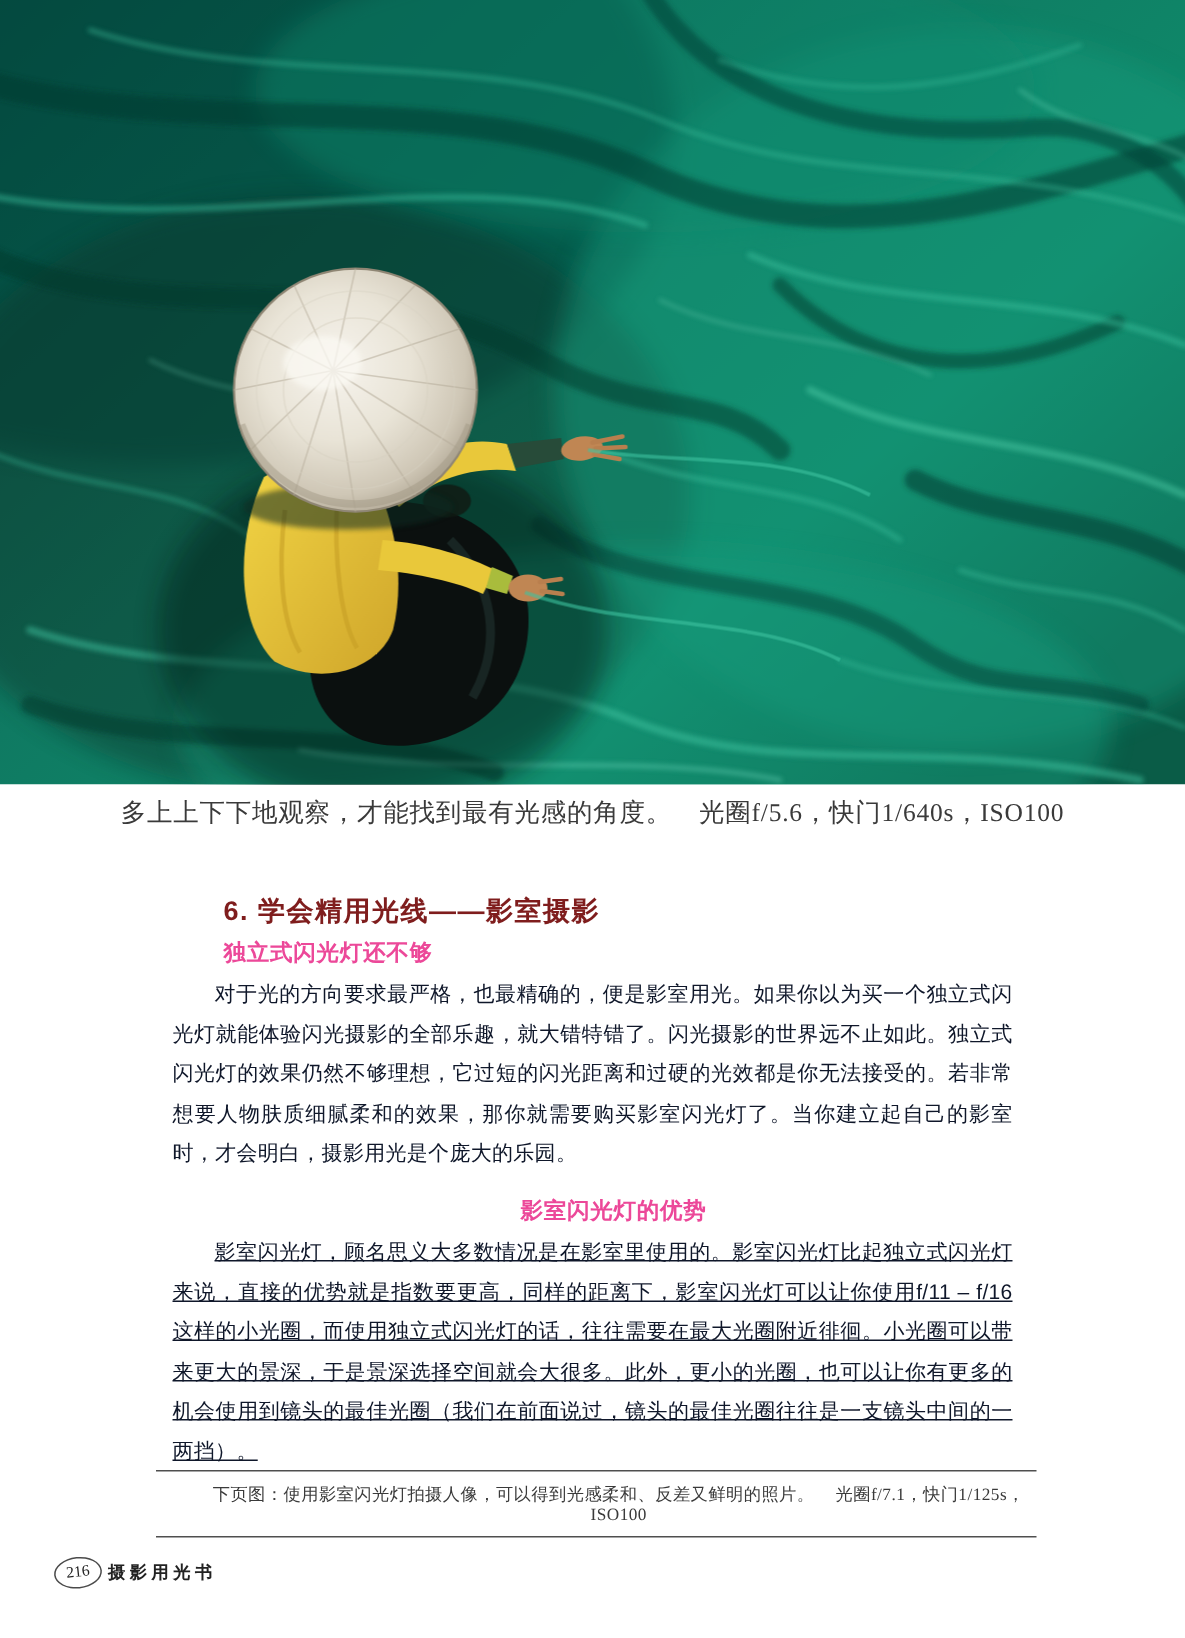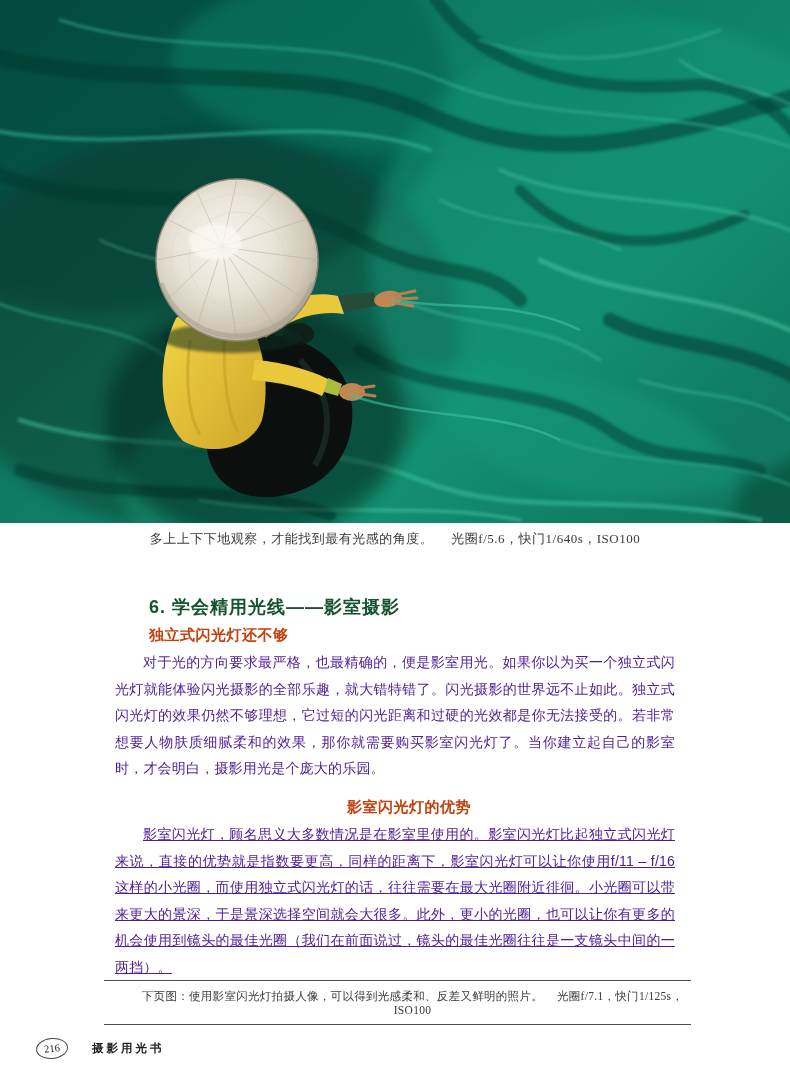--- a/index.html
+++ b/index.html
@@ -6,36 +6,36 @@
   body{
     width:790px;height:1092px;background:#ffffff;position:relative;
     font-family:"Liberation Sans","DejaVu Sans",sans-serif;overflow:hidden;
   }
   .photo{position:absolute;top:0;left:0;width:790px;height:523px;}
   .photo svg{display:block;}
 
   .caption-top{
     position:absolute;top:530px;left:0;width:790px;text-align:center;
     font-family:"Liberation Serif","DejaVu Serif",serif;
-    font-size:13px;color:#3a3a3a;letter-spacing:0.5px;
+    font-size:17px;color:#3a3a3a;letter-spacing:0.5px;
   }
   .caption-top .settings{margin-left:18px;}
   .heading{
     position:absolute;top:595px;left:149px;width:560px;
-    font-size:18px;font-weight:600;color:#14532d;letter-spacing:1px;
+    font-size:18px;font-weight:600;color:#7f1d1d;letter-spacing:1px;
   }
   .sub-title{
     position:absolute;left:149px;width:520px;
-    font-size:15px;font-weight:700;color:#c2410c;letter-spacing:0.5px;
+    font-size:15px;font-weight:700;color:#ec4899;letter-spacing:0.5px;
   }
   .sub-title.t1{top:626px;}
   .sub-title.t2{top:798px;text-align:center;}
   .para{
     position:absolute;left:115px;width:560px;
-    font-size:14px;line-height:26.6px;color:#4c1d95;
+    font-size:14px;line-height:26.6px;color:#0f172a;
     text-align:justify;text-indent:2em;letter-spacing:0.2px;
   }
   .para.p1{top:649px;}
   .para.p2{top:821px;text-decoration:underline;}
 
   .fig-note{position:absolute;left:104px;top:980px;width:587px;text-align:center;}
   .fig-note .rule{height:0;border-top:1px solid #4f4f4f;}
   .fig-note .note-line{
     padding:8px 0 8px 30px;
     font-family:"Liberation Serif","DejaVu Serif",serif;
@@ -44,21 +44,21 @@
   .fig-note .settings{margin-left:14px;}
 
   .footer{position:absolute;left:36px;top:1038px;display:flex;align-items:center;}
   .page-badge{
     display:inline-block;width:30px;height:19px;border:1px solid #4a4a4a;
     border-radius:50%;text-align:center;line-height:19px;
     font-family:"Liberation Serif","DejaVu Serif",serif;
     font-size:10.5px;color:#222;transform:rotate(-6deg);
   }
   .book-title{
-    margin-left:24px;
+    margin-left:4px;
     font-family:"Liberation Serif","DejaVu Serif",serif;
     font-size:11.5px;font-weight:700;color:#222;letter-spacing:3px;
   }
 </style>
 </head>
 <body>
 
 <div class="photo">
   <svg viewBox="0 0 790 523" width="790" height="523" preserveAspectRatio="none" aria-hidden="true">
     <defs>

